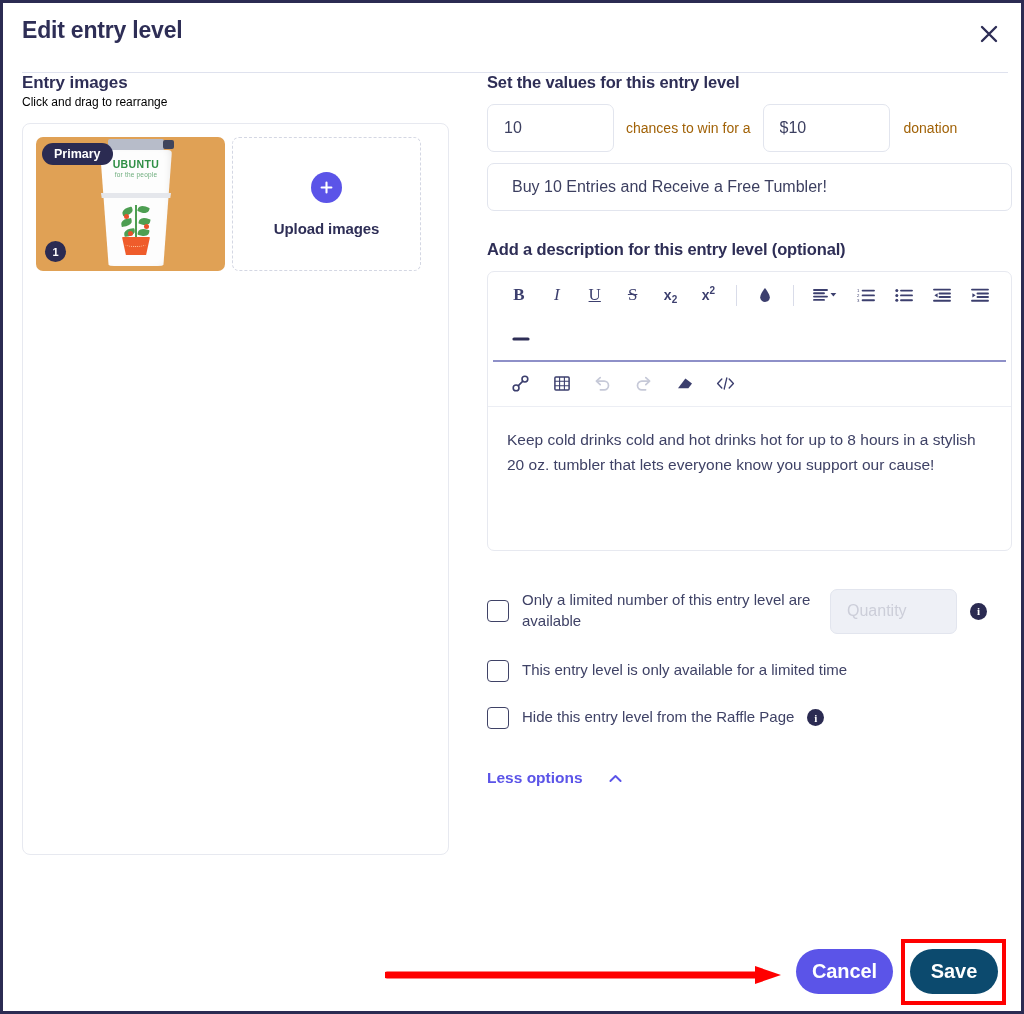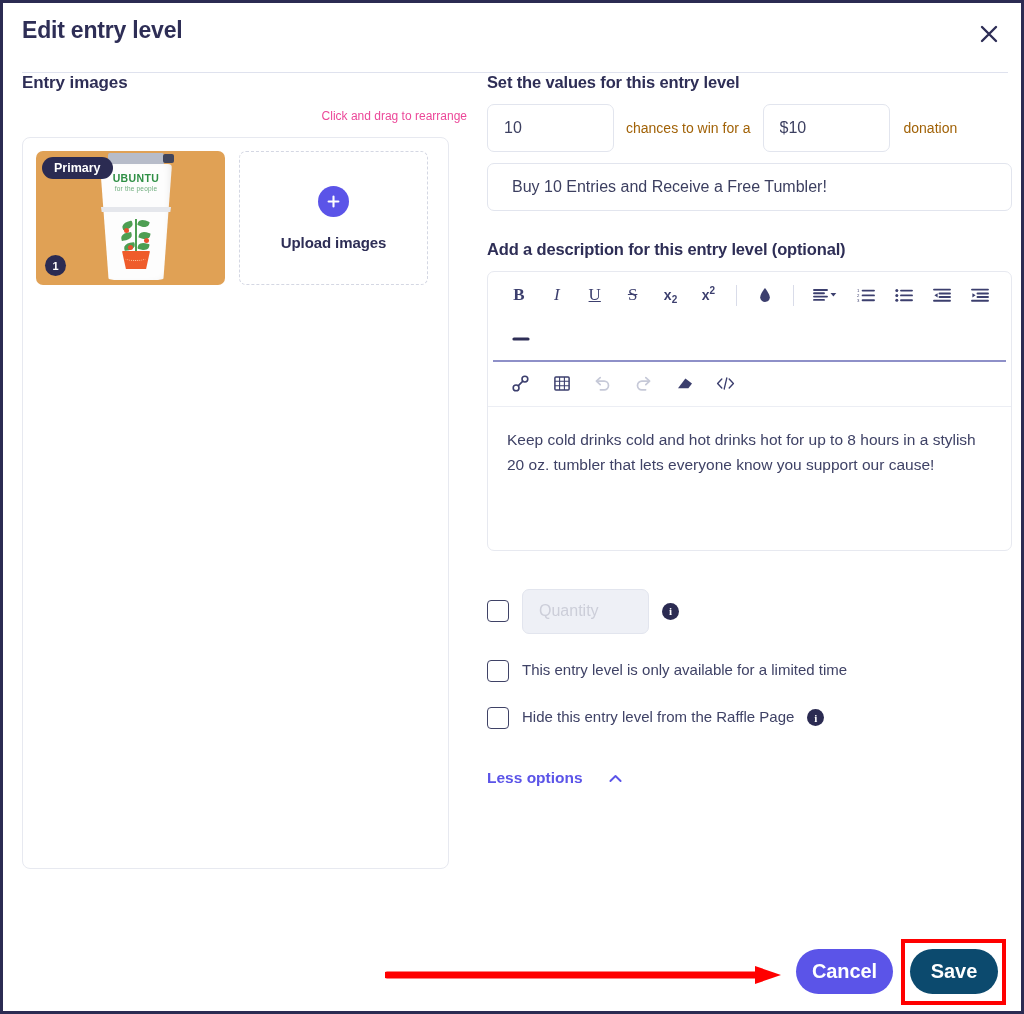--- a/index.html
+++ b/index.html
@@ -69,35 +69,34 @@
     top: 0;
     width: 445px;
   }
   .section-title {
     font-size: 17px;
     font-weight: bold;
     color: #2e2e56;
     letter-spacing: -0.1px;
   }
   .section-sub {
-    margin-top: 16px;
+    margin-top: 2px;
     font-size: 12px;
-    color: #ec4899;
-    text-align: right;
+    color: #000000;
   }
   .images-panel {
     margin-top: 14px;
     width: 427px;
     height: 732px;
     border: 1px solid #e7e9f0;
     border-radius: 8px;
     background: #fff;
     padding: 13px;
     display: flex;
-    gap: 14px;
+    gap: 7px;
     align-items: flex-start;
   }
   .thumb {
     position: relative;
     width: 189px;
     height: 134px;
     border-radius: 7px;
     background: #e0a155;
     overflow: hidden;
     cursor: grab;
@@ -604,20 +603,21 @@
         </div>
 
         <div class="editor-area">Keep cold drinks cold and hot drinks hot for up to 8 hours in a stylish 20 oz. tumbler that lets everyone know you support our cause!</div>
       </div>
 
       
       <div class="checks">
 
         <div class="check-row r1">
           <div class="cbox"></div>
+          <div class="check-label" style="width:295px;">Only a limited number of this entry level are available</div>
           <input class="inp-quantity" placeholder="Quantity" style="">
           <div class="info-icon">i</div>
         </div>
 
         <div class="check-row row-gap-a">
           <div class="cbox"></div>
           <div class="check-label">This entry level is only available for a limited time</div>
         </div>
 
         <div class="check-row row-gap-b">

